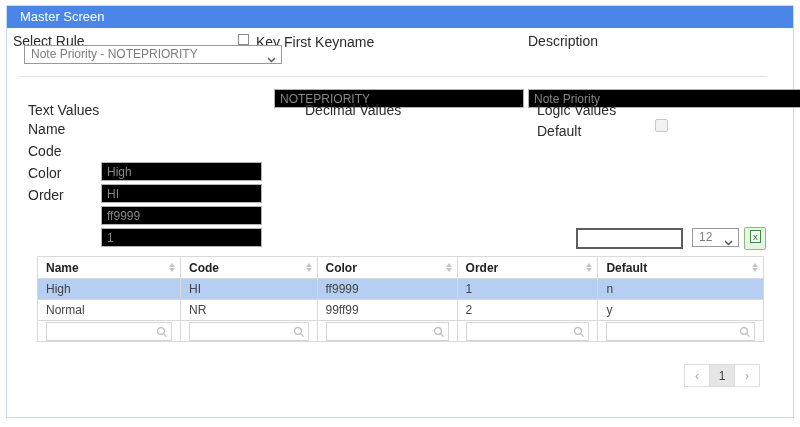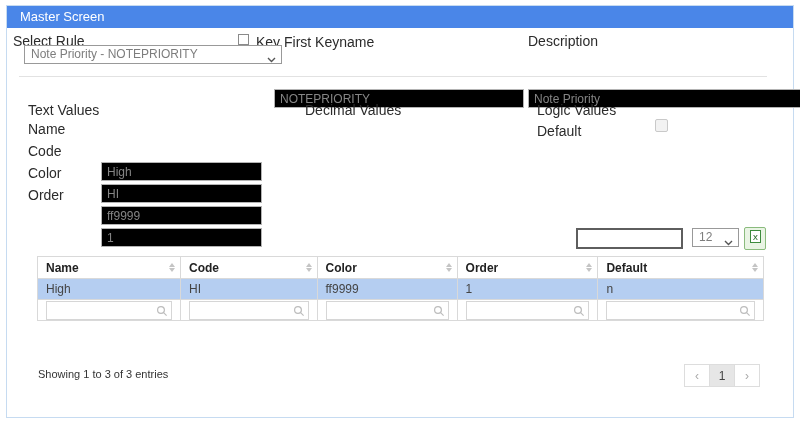--- a/index.html
+++ b/index.html
@@ -166,20 +166,27 @@
             </span></th>
     </tr>
     <tr class="selected">
       <td>High</td>
       <td>HI</td>
       <td>ff9999</td>
       <td>1</td>
       <td>n</td>
     </tr>
     <tr>
+      <td>Normal</td>
+      <td>NR</td>
+      <td>99ff99</td>
+      <td>2</td>
+      <td>y</td>
+    </tr>
+    <tr>
       <td class="filter-cell">
             <div class="filter-box">
               <input style="">
               <svg width="12" height="12" viewBox="0 0 12 12">
                 <circle cx="5" cy="5" r="3.4" fill="none" stroke="#bdbdbd" stroke-width="1.2"></circle>
                 <line x1="7.6" y1="7.6" x2="10.6" y2="10.6" stroke="#bdbdbd" stroke-width="1.2"></line>
               </svg>
             </div>
           </td>
       <td class="filter-cell">
@@ -215,21 +222,20 @@
               <svg width="12" height="12" viewBox="0 0 12 12">
                 <circle cx="5" cy="5" r="3.4" fill="none" stroke="#bdbdbd" stroke-width="1.2"></circle>
                 <line x1="7.6" y1="7.6" x2="10.6" y2="10.6" stroke="#bdbdbd" stroke-width="1.2"></line>
               </svg>
             </div>
           </td>
     </tr>
   </tbody>
     </table>
 
-  <span class="summary">Showing 1 to 3 of 3 entries</span>
 
   <div class="pager">
     <div class="pg">
         <span>‹</span>
       </div>
     <div class="pg active">1</div>
     <div class="pg">
         <span>›</span>
       </div>
   </div>

